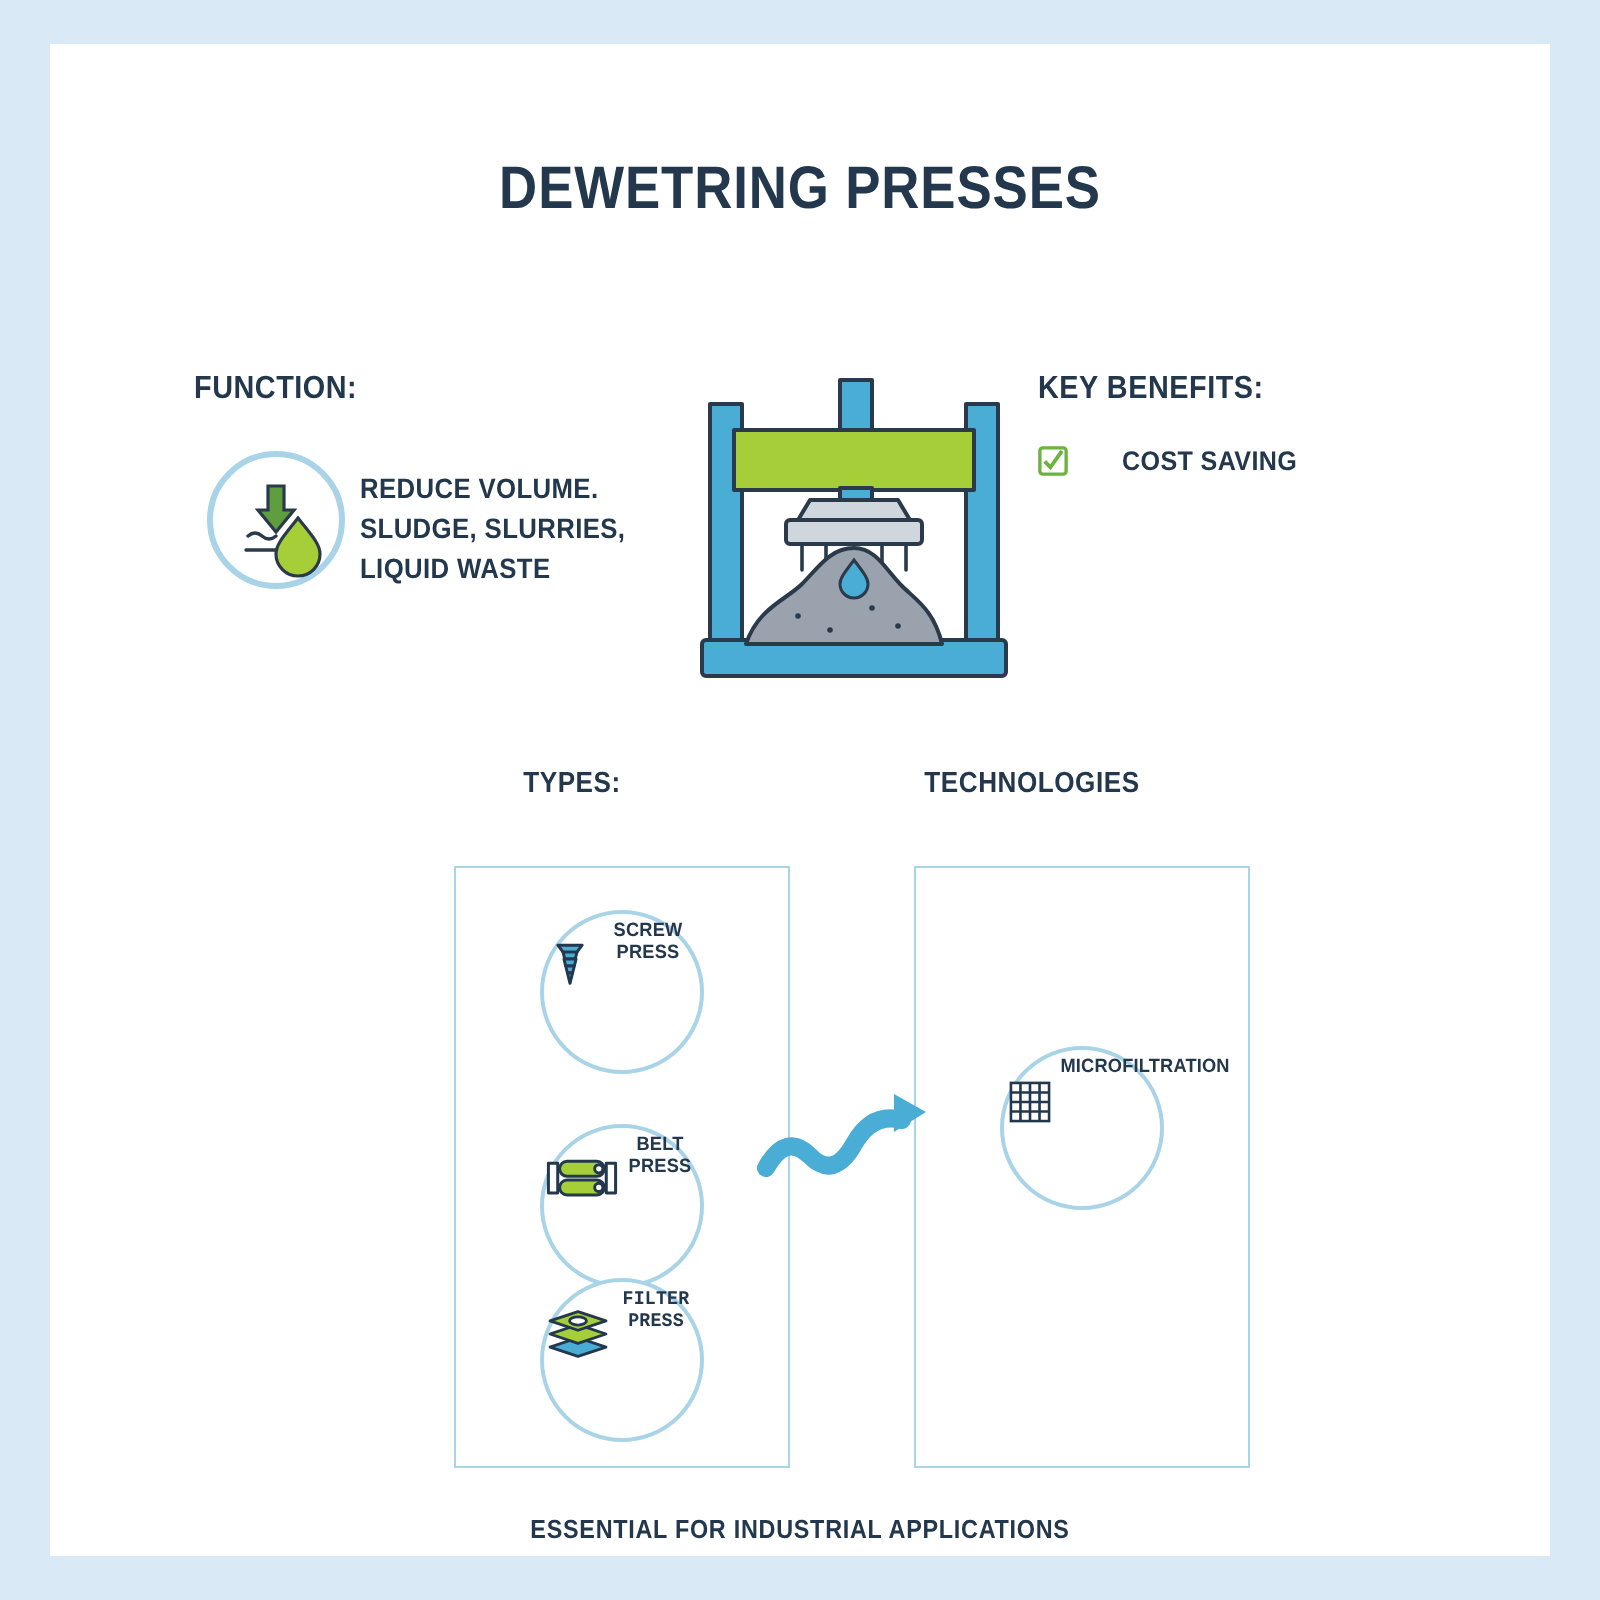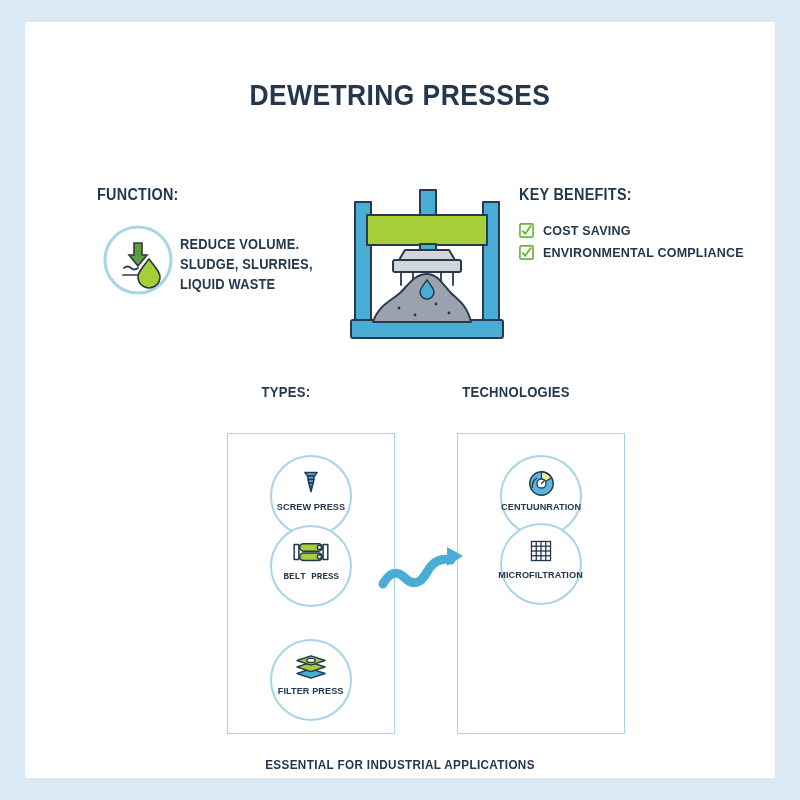--- a/index.html
+++ b/index.html
@@ -89,20 +89,21 @@
   
   .benefit-list {
     position: absolute;
     left: 494px; top: 200px;
     width: 250px;
   }
   .benefit-row {
     display: flex;
     align-items: flex-start;
     margin-bottom: 5px;
+    gap: 18px;
   }
   .chk {
     flex: 0 0 auto;
     width: 15px; height: 15px;
     margin-top: 1px;
     margin-right: 9px;
   }
   .benefit-label {
     font-size: 13.5px;
     font-weight: bold;
@@ -132,22 +133,22 @@
   #technologies-panel { left: 432px; top: 411px; width: 168px; height: 301px; }
 
   .node {
     position: absolute;
     width: 82px; height: 82px;
     border-radius: 50%;
     border: 2.5px solid #a9d4e8;
     background: #ffffff;
     box-sizing: border-box;
     display: flex;
-    flex-direction: column;
-    align-items: center;
+    flex-direction: row;
+    align-items: flex-start;
     justify-content: flex-start;
   }
   .node .glyph {
     margin-top: 11px;
     height: 30px;
     display: flex;
     align-items: center;
     justify-content: center;
   }
   .node .node-label {
@@ -157,22 +158,22 @@
     color: #23374d;
     text-align: center;
     line-height: 11px;
     letter-spacing: 0.1px;
     transform: scaleX(0.95);
     white-space: pre-line;
   }
   .node.tight .glyph { margin-top: 9px; height: 26px; }
 
   #node-screw    { left: 245px; top: 433px; }
-  #node-belt     { left: 245px; top: 503px; font-family: Liberation Mono, monospace; }
-  #node-filter   { left: 245px; top: 617px; }
+  #node-belt     { left: 245px; top: 540px; }
+  #node-filter   { left: 245px; top: 617px; font-family: Liberation Mono, monospace; }
   #node-centrifuge { left: 475px; top: 433px; }
   #node-microfiltration { left: 475px; top: 501px; }
   #node-thermal  { left: 475px; top: 617px; }
 
   .arrow-wave {
     position: absolute;
     left: 352px; top: 518px;
     width: 100px; height: 62px;
   }
 
@@ -226,29 +227,20 @@
 
     <div class="benefit-list">
       <div class="benefit-row">
         <span class="chk">
           <svg viewBox="0 0 16 16" width="15" height="15">
             <rect x="1" y="1" width="14" height="14" rx="1.5" fill="#ffffff" stroke="#6cb33f" stroke-width="1.8"></rect>
             <path d="M3.6 8.2 L6.6 11.4 L12.8 2.6" fill="none" stroke="#6cb33f" stroke-width="2"></path>
           </svg>
         </span>
         <span class="benefit-label">COST SAVING</span>
-      </div>
-      <div class="benefit-row">
-        <span class="chk">
-          <svg viewBox="0 0 16 16" width="15" height="15">
-            <rect x="1" y="1" width="14" height="14" rx="1.5" fill="#ffffff" stroke="#6cb33f" stroke-width="1.8"></rect>
-            <path d="M3.6 8.2 L6.6 11.4 L12.8 2.6" fill="none" stroke="#6cb33f" stroke-width="2"></path>
-          </svg>
-        </span>
-        <span class="benefit-label">ENVIRONMENTAL COMPLIANCE</span>
       </div>
     </div>
 
     <div class="press">
       <svg viewBox="0 0 180 172" width="180" height="172">
         <g stroke="#2b3a4a" stroke-width="2" stroke-linejoin="round">
 
           <rect x="83" y="8" width="16" height="60" fill="#4aadd6"></rect>
 
           <rect x="18" y="20" width="16" height="130" fill="#4aadd6"></rect>
@@ -337,32 +329,20 @@
       <span class="node-label">FILTER PRESS</span>
     </div>
 
     <div class="arrow-wave">
       <svg viewBox="0 0 100 62" width="100" height="62">
         <path d="M6 44 q10 -18 22 -6 q12 12 22 -6 q9 -16 24 -12" fill="none" stroke="#4aadd6" stroke-width="9" stroke-linecap="round"></path>
         <path d="M70 7 l16 9 l-16 10 z" fill="#4aadd6"></path>
       </svg>
     </div>
 
-    <div class="node" id="node-centrifuge">
-      <span class="glyph">
-        <svg viewBox="0 0 30 30" width="27" height="27">
-          <circle cx="15" cy="15" r="13" fill="#5ab4dd" stroke="#23374d" stroke-width="1.6"></circle>
-          <path d="M15 15 L15 2 A13 13 0 0 1 26 9 Z" fill="#f4e5a0" stroke="#23374d" stroke-width="1.3"></path>
-          <circle cx="15" cy="15" r="5" fill="#ffffff" stroke="#23374d" stroke-width="1.4"></circle>
-          <path d="M15 15 l3 -3" stroke="#23374d" stroke-width="1.4" fill="none" stroke-linecap="round"></path>
-          <path d="M5 20 a11 11 0 0 1 5 -11" fill="none" stroke="#23374d" stroke-width="1.3"></path>
-        </svg>
-      </span>
-      <span class="node-label">CENTUUNRATION</span>
-    </div>
 
     <div class="node" id="node-microfiltration">
       <span class="glyph">
         <svg viewBox="0 0 30 30" width="26" height="26">
           <g stroke="#23374d" stroke-width="1.5">
             <rect x="4" y="4" width="22" height="22" fill="#ffffff"></rect>
             <line x1="9.5" y1="4" x2="9.5" y2="26"></line>
             <line x1="15" y1="4" x2="15" y2="26"></line>
             <line x1="20.5" y1="4" x2="20.5" y2="26"></line>
             <line x1="4" y1="9.5" x2="26" y2="9.5"></line>

